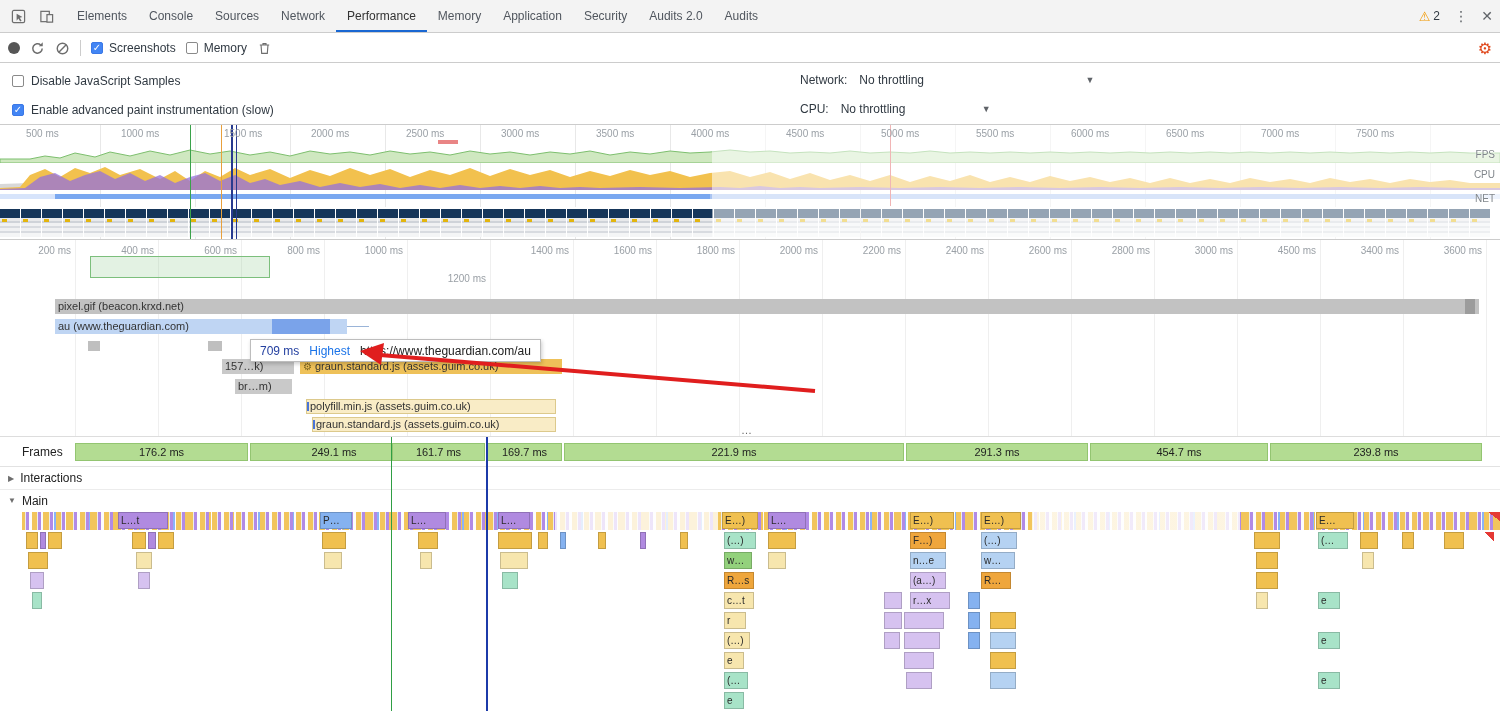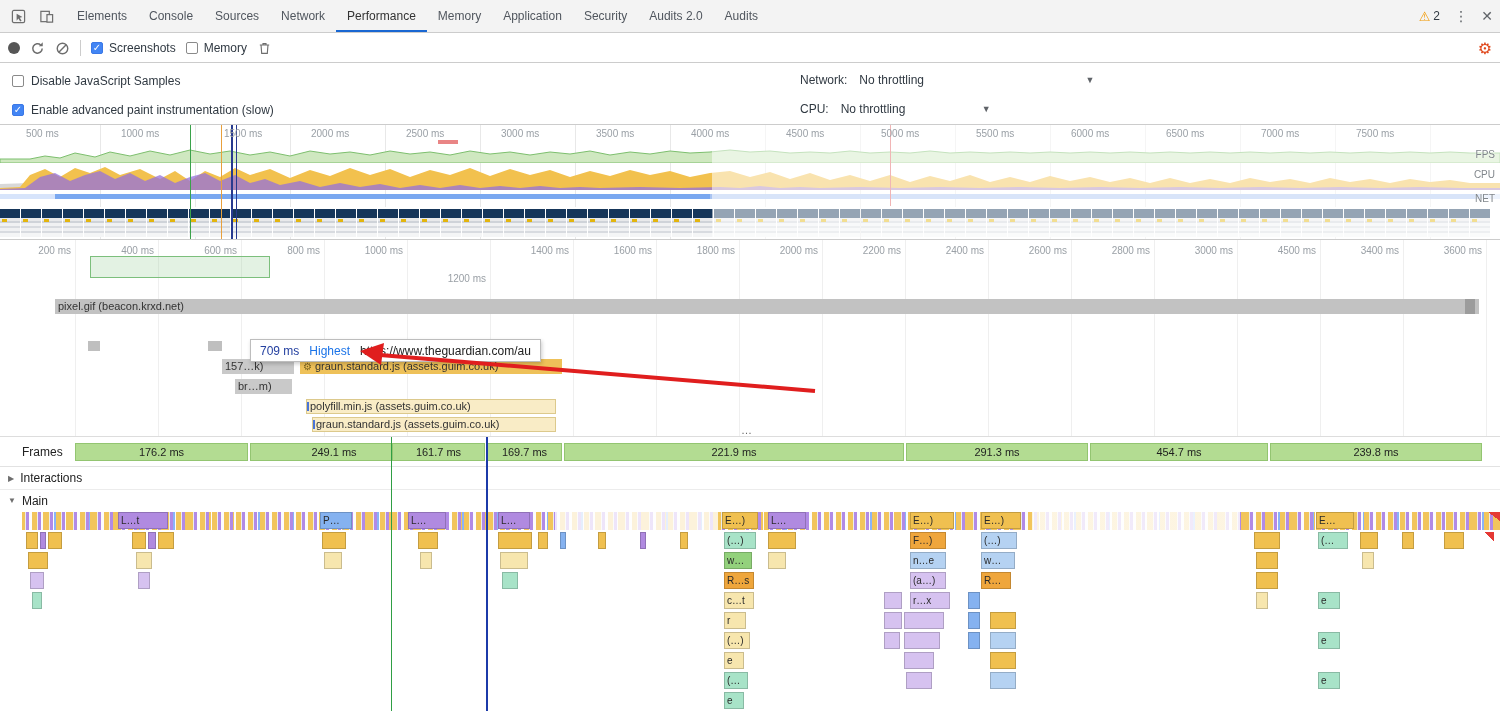--- a/index.html
+++ b/index.html
@@ -391,20 +391,21 @@
       <div class="dt-label" style="left: 1080px;">2800 ms</div>
       <div class="dt-grid" style="left: 1237px;"></div>
       <div class="dt-label" style="left: 1163px;">3000 ms</div>
       <div class="dt-grid" style="left: 1320px;"></div>
       <div class="dt-label" style="left: 1246px;">4500 ms</div>
       <div class="dt-grid" style="left: 1403px;"></div>
       <div class="dt-label" style="left: 1329px;">3400 ms</div>
       <div class="dt-grid" style="left: 1486px;"></div>
       <div class="dt-label" style="left: 1412px;">3600 ms</div>
       <div class="net-bar gray" style="left: 55px; top: 59px; width: 1424px;"><span>pixel.gif (beacon.krxd.net)</span><div class="cap"></div></div>
+      <div class="net-bar blue" style="left: 55px; top: 79px; width: 292px;"><span>au (www.theguardian.com)</span><div class="sub"></div><div class="whisk"></div></div>
       <div class="net-bar chip" style="left: 222px; top: 119px; width: 72px;"><span>157…k)</span></div>
       <div class="net-bar script" style="left: 300px; top: 119px; width: 262px;"><span class="gear-ic">⚙</span><span>graun.standard.js (assets.guim.co.uk)</span></div>
       <div class="net-bar chip" style="left: 235px; top: 139px; width: 57px;"><span>br…m)</span></div>
       <div class="net-bar pale" style="left: 306px; top: 159px; width: 250px;"><span>polyfill.min.js (assets.guim.co.uk)</span><div class="ptick"></div></div>
       <div class="net-bar pale" style="left: 312px; top: 177px; width: 244px;"><span>graun.standard.js (assets.guim.co.uk)</span><div class="ptick"></div></div>
       <div class="sq" style="left: 88px; top: 101px; width: 12px;"></div>
       <div class="sq" style="left: 208px; top: 101px; width: 14px;"></div>
     </div>
 
   <div id="frames">

